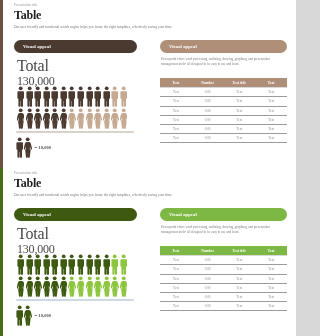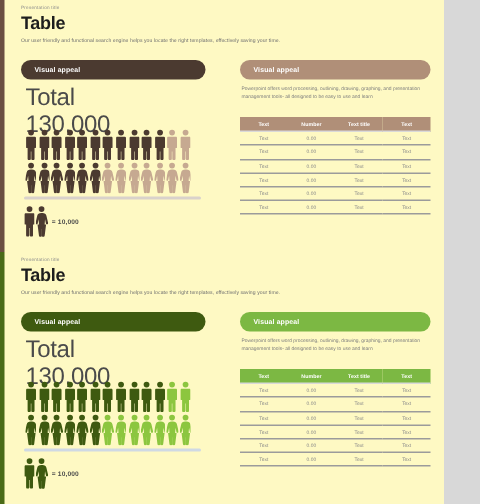--- a/index.html
+++ b/index.html
@@ -1,35 +1,35 @@
 <!DOCTYPE html>
 <html><head>
 <meta charset="utf-8">
 <style>
   html,body{margin:0;padding:0;background:#d8d8d8;}
   body{width:300px;height:336px;overflow:hidden;font-family:"Liberation Sans",sans-serif;}
-  .slide{position:relative;width:300px;height:168px;background:#fef9c3;overflow:hidden;box-sizing:border-box;}
+  .slide{position:relative;width:300px;height:168px;background:#ffffff;overflow:hidden;box-sizing:border-box;font-family:Liberation Serif, serif;}
   .slide.brown{border-left:3px solid #6b4f42;}
   .slide.green{border-left:3px solid #4a6b18;}
   .edge-r{position:absolute;right:0;top:0;width:4px;height:100%;background:#d8d8d8;}
   .head{position:absolute;left:11px;top:4px;right:14px;}
   .eyebrow{font-size:3.1px;letter-spacing:.15px;color:#8c8c8c;line-height:1;}
   .title{font-size:12px;font-weight:700;color:#1d1d1d;letter-spacing:-.2px;line-height:1.15;margin-top:2px;}
   .subtitle{font-size:3.4px;color:#6f6f6f;line-height:1;margin-top:3px;letter-spacing:.05px;}
   .pill{position:absolute;border-radius:9px;display:flex;align-items:center;box-sizing:border-box;}
   .pill span{font-size:4.6px;font-weight:700;color:#ffffff;letter-spacing:.1px;}
   .pill-left{left:11px;top:40px;width:123px;height:13px;padding-left:9px;}
   .pill-right{left:157px;top:40px;width:127px;height:13px;padding-left:9px;}
   .brown .pill-left{background:#4b3a30;}
   .brown .pill-right{background:#b08f78;}
   .green .pill-left{background:#3e5a10;}
   .green .pill-right{background:#7cb843;}
   .total{position:absolute;left:14px;top:57px;}
   .total .t1{font-size:16px;color:#4a4a4a;line-height:1.1;font-weight:400;letter-spacing:-.2px;}
-  .total .t2{font-size:16px;color:#4a4a4a;line-height:1.15;font-weight:400;letter-spacing:-.2px;}
+  .total .t2{font-size:12px;color:#4a4a4a;line-height:1.15;font-weight:400;letter-spacing:-.2px;}
   .para{position:absolute;left:158px;top:57px;width:126px;font-size:3.3px;line-height:1.55;color:#7d7d7d;}
   .picto{position:absolute;left:14px;top:86px;width:120px;}
   .picto-row{display:flex;gap:1.2px;}
   .picto-row + .picto-row{margin-top:1px;}
   .fig{width:7.4px;height:21px;display:block;}
   .base-line{position:absolute;left:13px;top:131px;width:118px;height:2px;border-radius:1px;}
   .brown .base-line{background:#d9d2cb;}
   .green .base-line{background:#cfd9e4;}
   .legend{position:absolute;left:13px;top:137px;display:flex;align-items:center;gap:3px;}
   .legend-ico{display:flex;gap:.8px;}

